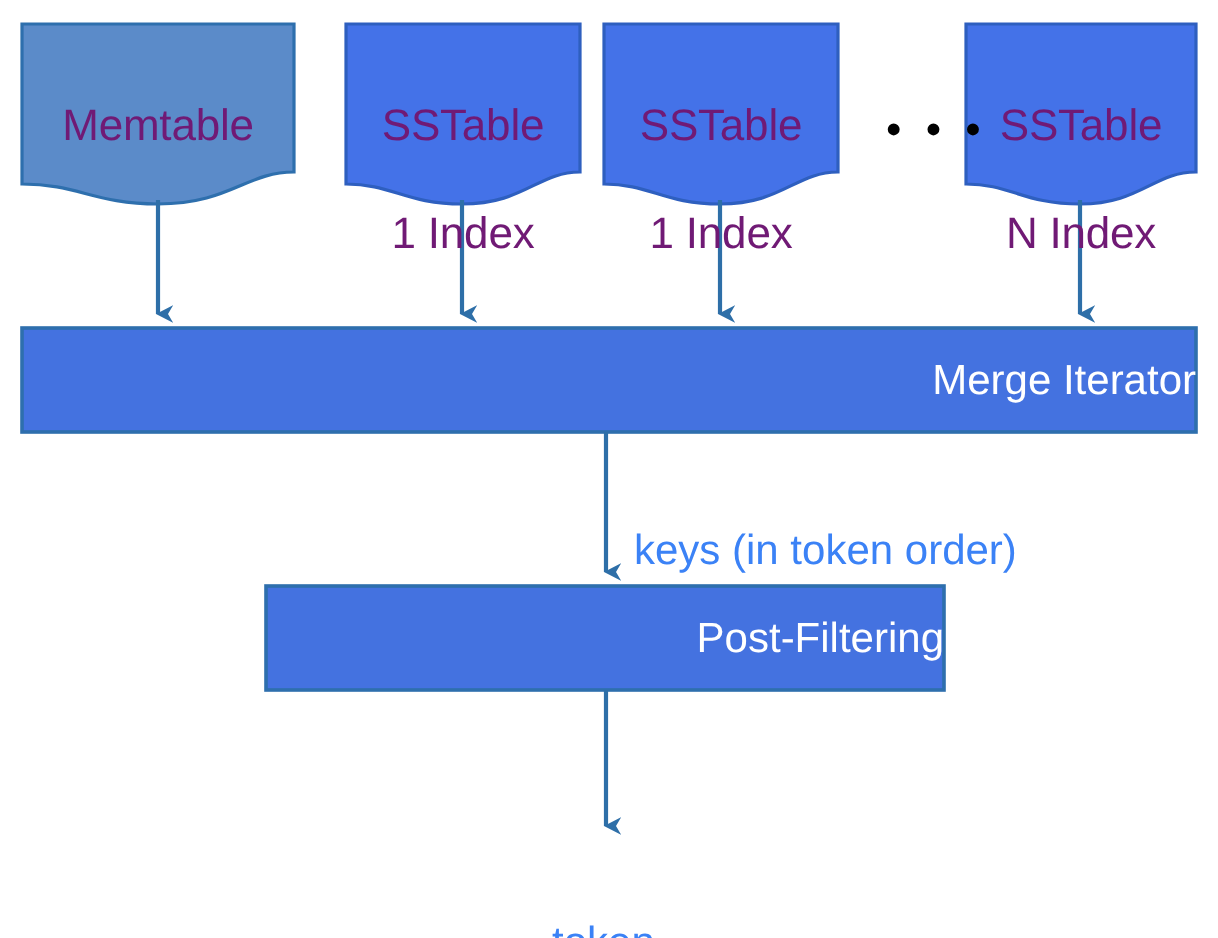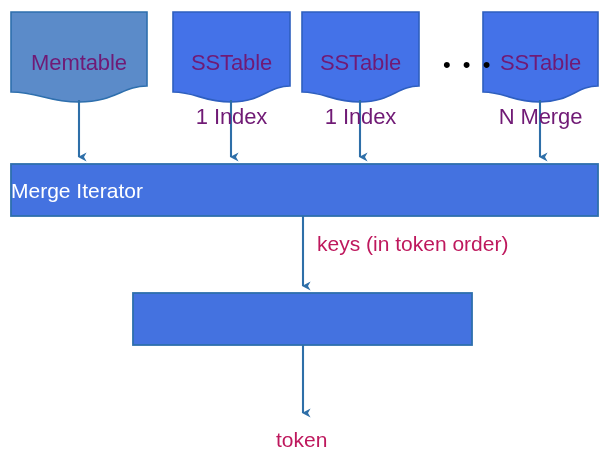--- a/index.html
+++ b/index.html
@@ -34,31 +34,32 @@
     font-family: "Liberation Sans", sans-serif;
     white-space: pre-line;
     letter-spacing: -0.1px;
     pointer-events: none;
   }
   .bar-label {
     position: absolute;
     color: #ffffff;
     font-size: 21px;
     line-height: 25px;
-    text-align: left;
+    text-align: right;
     font-family: "Liberation Sans", sans-serif;
     pointer-events: none;
   }
   .edge-label {
     position: absolute;
-    color: #be185d;
+    color: #3b82f6;
     font-size: 21px;
     line-height: 25px;
     font-family: "Liberation Sans", sans-serif;
     white-space: nowrap;
+    margin-top: 32px;
   }
   .ellipsis-label {
     position: absolute;
     color: #000000;
     font-size: 22px;
     line-height: 22px;
     letter-spacing: 3px;
     font-family: "Liberation Sans", sans-serif;
   }
 </style>
@@ -114,25 +115,26 @@
     <span>1 Index</span>
   </div>
 
   <div class="doc-label" style="left:302px; top:22px; width:117px;">
     <span>SSTable</span><br>
     <span>1 Index</span>
   </div>
 
   <div class="doc-label" style="left:483px; top:22px; width:115px;">
     <span>SSTable</span><br>
-    <span>N Merge</span>
+    <span>N Index</span>
   </div>
 
   <div class="ellipsis-label" style="left:443px; top:54px;">• • •</div>
 
   <div class="bar-label" style="left:11px; top:178px; width:587px;">Merge Iterator</div>
 
   <div class="edge-label" style="left:317px; top:231px;">keys (in token order)</div>
 
+  <div class="bar-label" style="left:133px; top:307px; width:339px;">Post-Filtering</div>
 
   <div class="edge-label" style="left:276px; top:427px;">token</div>
 
 </div>
 
 </body></html>

